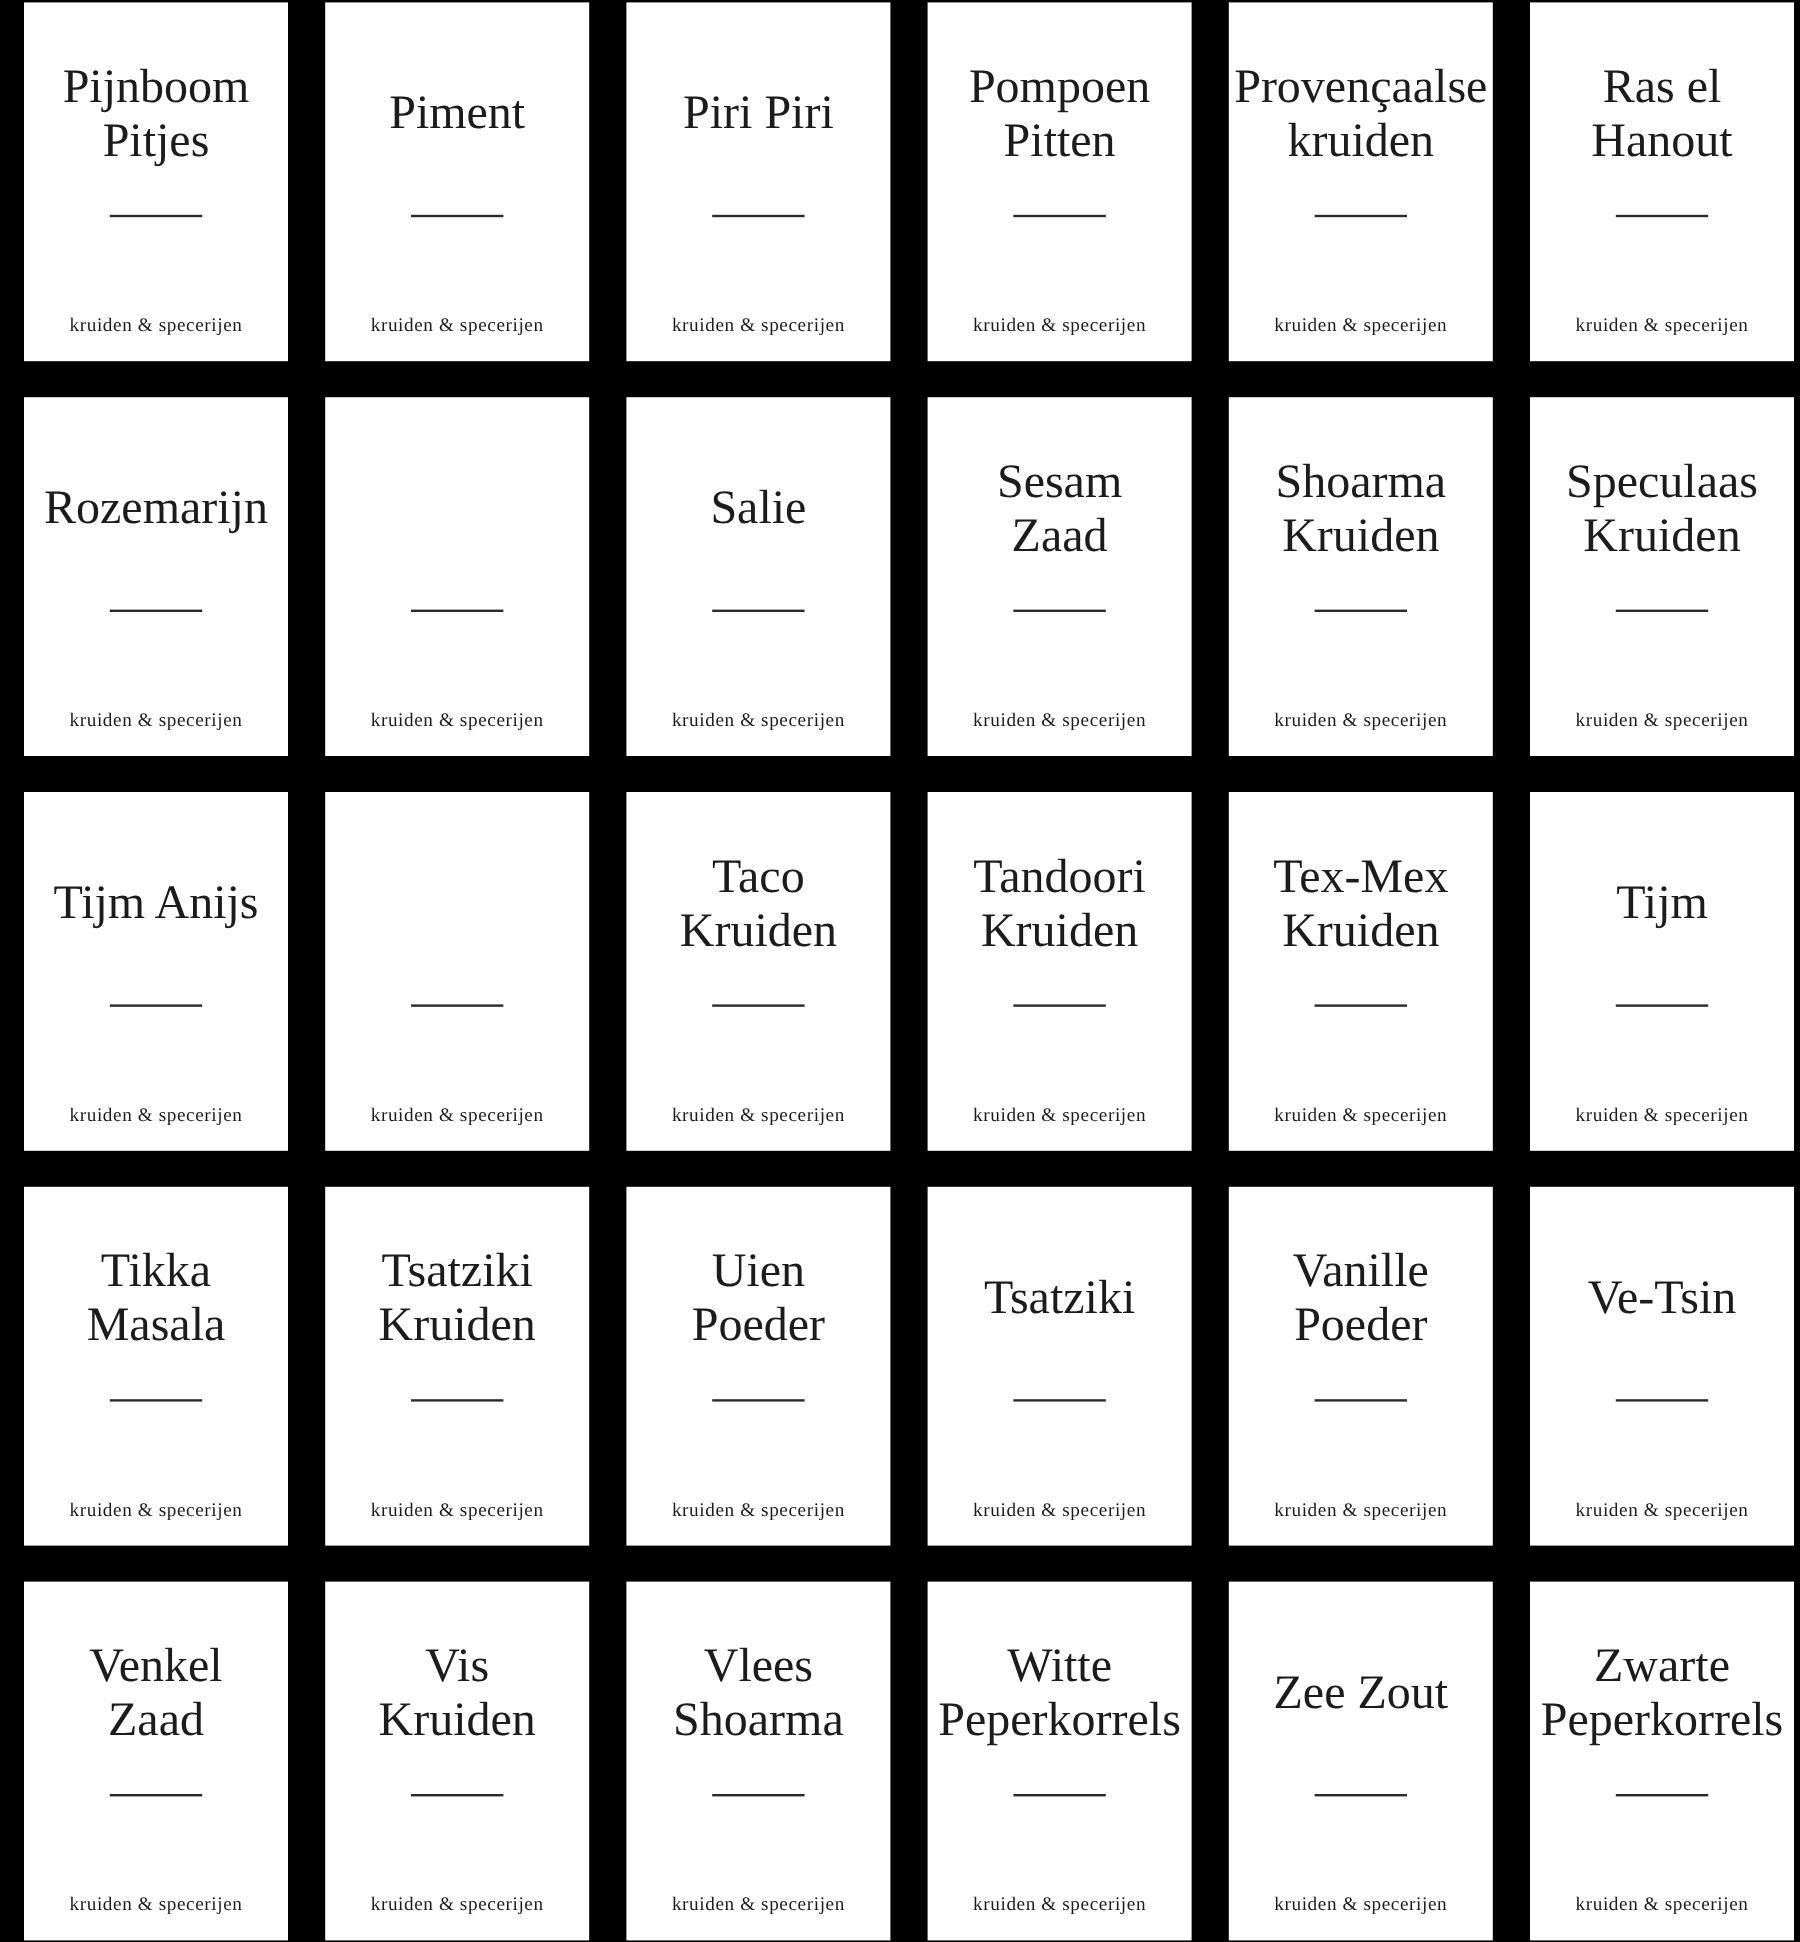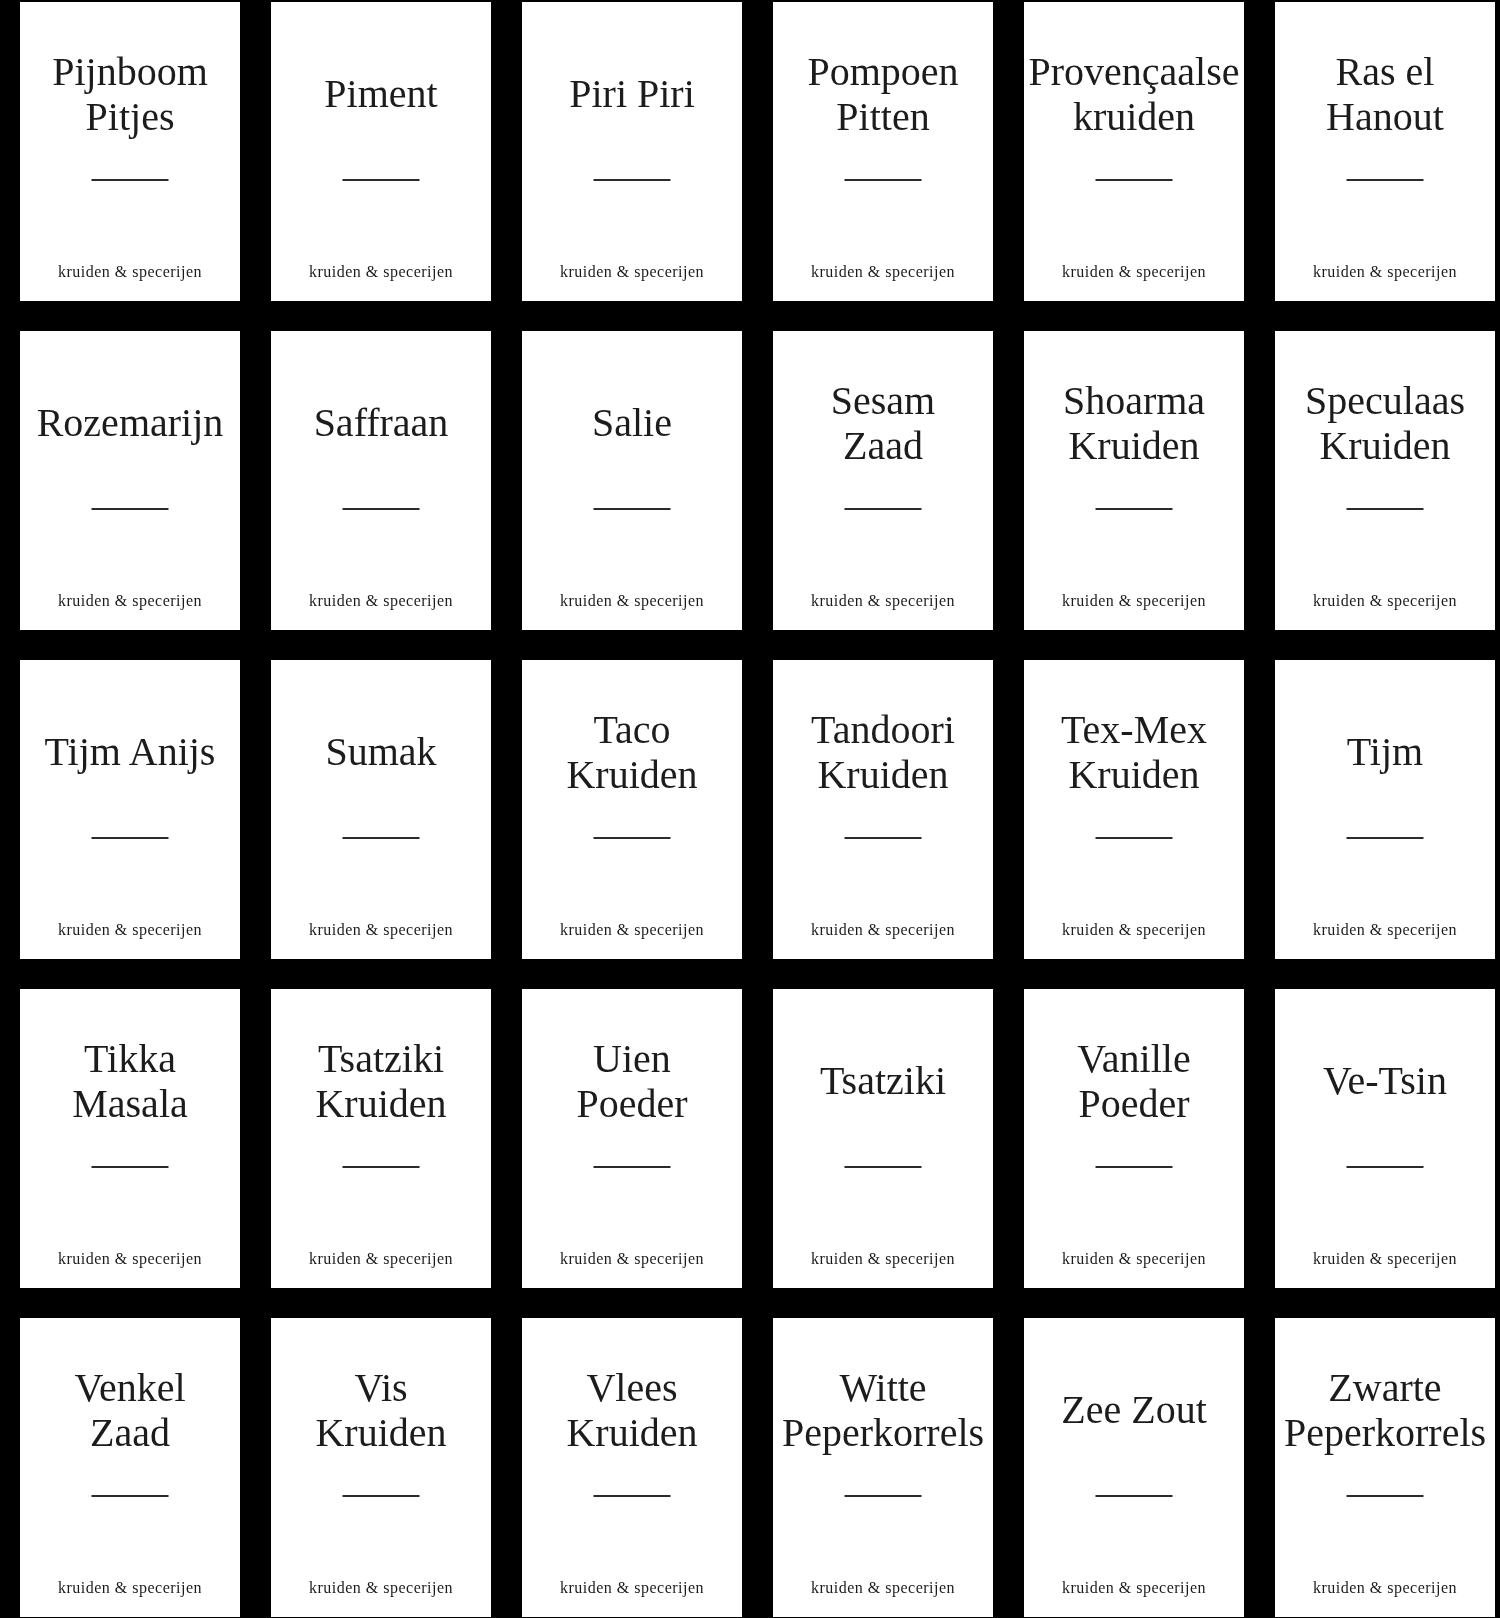--- a/index.html
+++ b/index.html
@@ -110,21 +110,20 @@
     <p class="tagline">kruiden &amp; specerijen</p>
   </article>
 
   <article class="card">
     <h2 class="title">Rozemarijn</h2>
     <div class="divider"></div>
     <p class="tagline">kruiden &amp; specerijen</p>
   </article>
 
   <article class="card">
-    <h2 class="title">Saffraan</h2>
     <div class="divider"></div>
     <p class="tagline">kruiden &amp; specerijen</p>
   </article>
 
   <article class="card">
     <h2 class="title">Salie</h2>
     <div class="divider"></div>
     <p class="tagline">kruiden &amp; specerijen</p>
   </article>
 
@@ -149,21 +148,20 @@
     <p class="tagline">kruiden &amp; specerijen</p>
   </article>
 
   <article class="card">
     <h2 class="title">Tijm Anijs</h2>
     <div class="divider"></div>
     <p class="tagline">kruiden &amp; specerijen</p>
   </article>
 
   <article class="card">
-    <h2 class="title">Sumak</h2>
     <div class="divider"></div>
     <p class="tagline">kruiden &amp; specerijen</p>
   </article>
 
   <article class="card">
     <h2 class="title">Taco
 Kruiden</h2>
     <div class="divider"></div>
     <p class="tagline">kruiden &amp; specerijen</p>
   </article>
@@ -237,21 +235,21 @@
 
   <article class="card">
     <h2 class="title">Vis
 Kruiden</h2>
     <div class="divider"></div>
     <p class="tagline">kruiden &amp; specerijen</p>
   </article>
 
   <article class="card">
     <h2 class="title">Vlees
-Kruiden</h2>
+Shoarma</h2>
     <div class="divider"></div>
     <p class="tagline">kruiden &amp; specerijen</p>
   </article>
 
   <article class="card">
     <h2 class="title">Witte
 Peperkorrels</h2>
     <div class="divider"></div>
     <p class="tagline">kruiden &amp; specerijen</p>
   </article>

